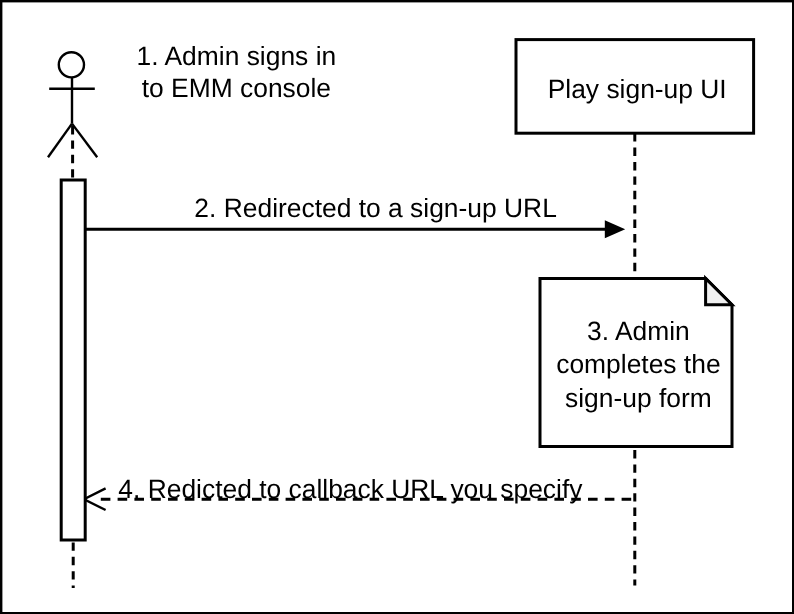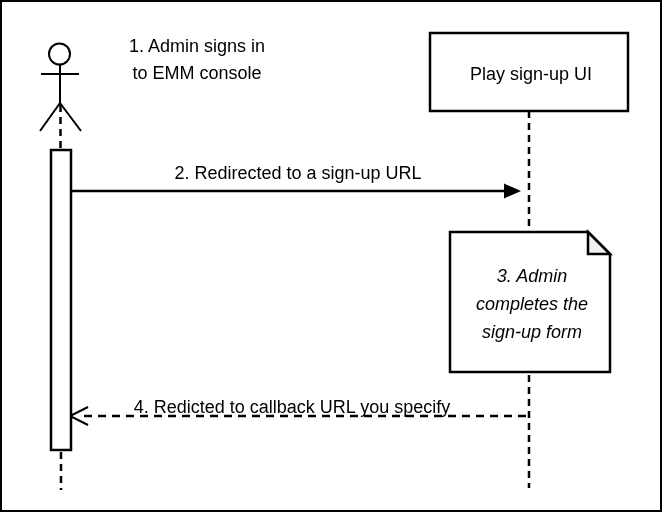--- a/index.html
+++ b/index.html
@@ -18,55 +18,54 @@
     overflow: hidden;
   }
   .frame svg {
     position: absolute;
     left: 0;
     top: 0;
   }
   .label {
     position: absolute;
     color: #000000;
-    font-size: 18px;
+    font-size: 22px;
     line-height: 27px;
     white-space: pre-line;
     text-align: center;
   }
   .label-actor {
     left: 75px;
     top: 31px;
     width: 240px;
   }
   .label-participant {
     left: 430px;
     top: 33px;
     width: 198px;
     height: 78px;
     display: flex;
     align-items: center;
     justify-content: center;
   }
   .label-msg2 {
-    left: 71px;
+    left: 86px;
     top: 158px;
     width: 450px;
     text-align: center;
   }
   .label-note {
     left: 450px;
     top: 232px;
     width: 160px;
     height: 140px;
     line-height: 28px;
     display: flex;
     align-items: center;
     justify-content: center;
-    font-style: italic;
   }
   .label-msg4 {
     left: 50px;
     top: 392px;
     width: 480px;
   }
 </style>
 </head>
 <body>
 

